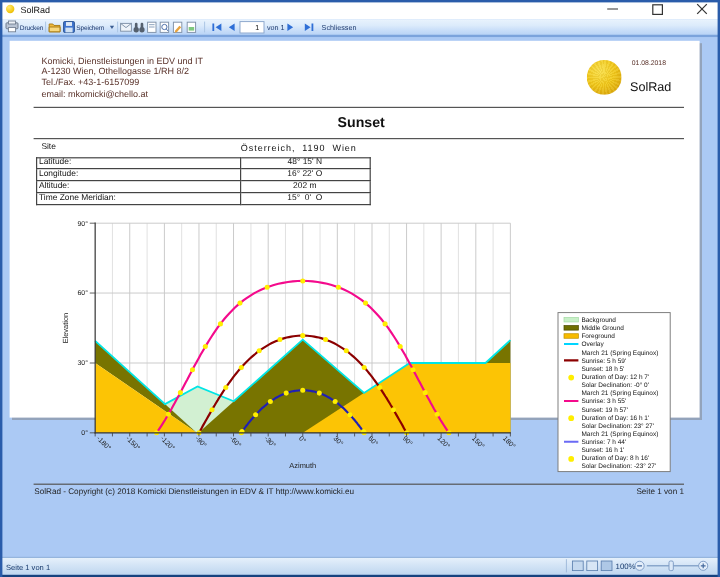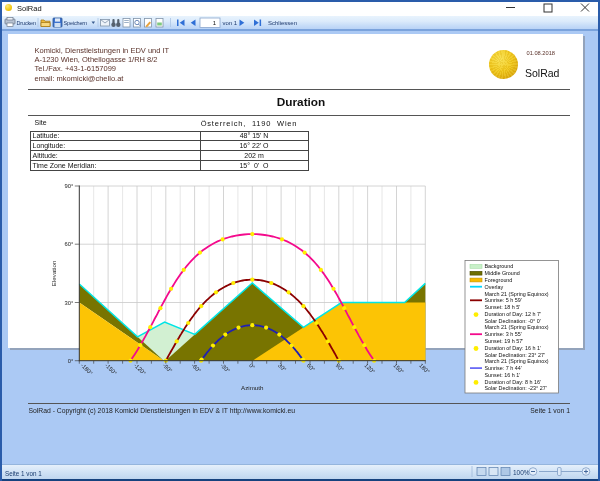--- a/index.html
+++ b/index.html
@@ -78,21 +78,21 @@
 </svg>
 
 <div class="abs" style="left:0;top:30.5px;width:600px;height:433.5px;background:#abc9f4;"></div>
 
 <div class="abs" style="left:8px;top:34px;width:575px;height:314px;background:#fff;box-shadow:2px 2px 0 #93a3bb;">
   <div class="abs" style="left:26.5px;top:11.5px;font-size:7.5px;line-height:9.4px;color:#5a322a;">Komicki, Dienstleistungen in EDV und IT<br>A-1230 Wien, Othellogasse 1/RH 8/2<br>Tel./Fax. +43-1-6157099<br>email: mkomicki@chello.at</div>
   <div class="abs" style="left:480.5px;top:15.5px;width:29px;height:29px;border-radius:50%;background:repeating-conic-gradient(rgba(255,240,160,0.13) 0deg 7deg, rgba(185,130,10,0.11) 7deg 14deg),radial-gradient(circle at 38% 32%,#f9e14e,#f0c81a 45%,#daa70a 78%,#c3920d);"></div>
   <div class="abs" style="left:518.5px;top:15.5px;font-size:5.7px;color:#5a322a;">01.08.2018</div>
   <div class="abs" style="left:517px;top:33px;font-size:10.5px;color:#111;">SolRad</div>
   <div class="abs" style="left:20px;top:55.3px;width:542px;height:1px;background:#555;"></div>
-  <div class="abs" style="left:293px;top:61px;transform:translateX(-50%);font-size:11.8px;font-weight:bold;color:#111;">Duration</div>
+  <div class="abs" style="left:293px;top:61px;transform:translateX(-50%);font-size:11.8px;font-weight:bold;color:#111;">Sunset</div>
   <div class="abs" style="left:20px;top:81px;width:542px;height:1px;background:#555;"></div>
   <div class="abs" style="left:26.5px;top:85px;font-size:7px;color:#111;">Site</div>
   <div class="abs" style="left:241px;top:85px;transform:translateX(-50%);font-size:7.5px;font-weight:normal;letter-spacing:0.8px;color:#111;">Österreich,&nbsp; 1190&nbsp; Wien</div>
   <table style="position:absolute;left:21.5px;top:96.5px;width:279px;border-collapse:collapse;font-size:7px;color:#111;table-layout:fixed;" cellspacing="0">
    <tbody>
         <tr>
           <td style="border:1px solid #444;width:170px;height:9.9px;padding:0 0 0 2px;">Latitude:</td>
           <td style="border:1px solid #444;text-align:center;">48° 15' N</td>
         </tr>
    <tr>

